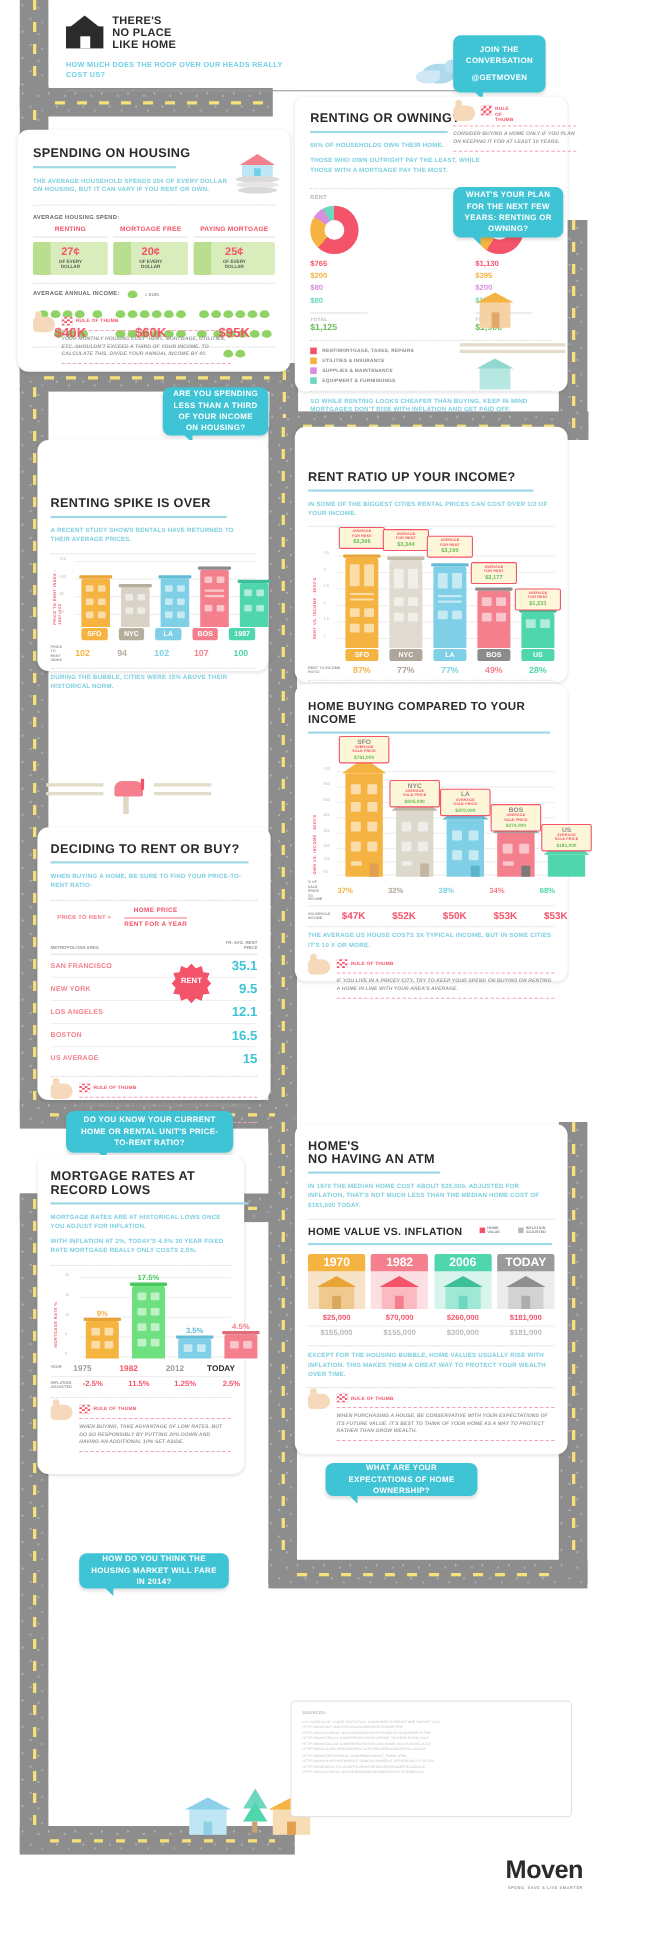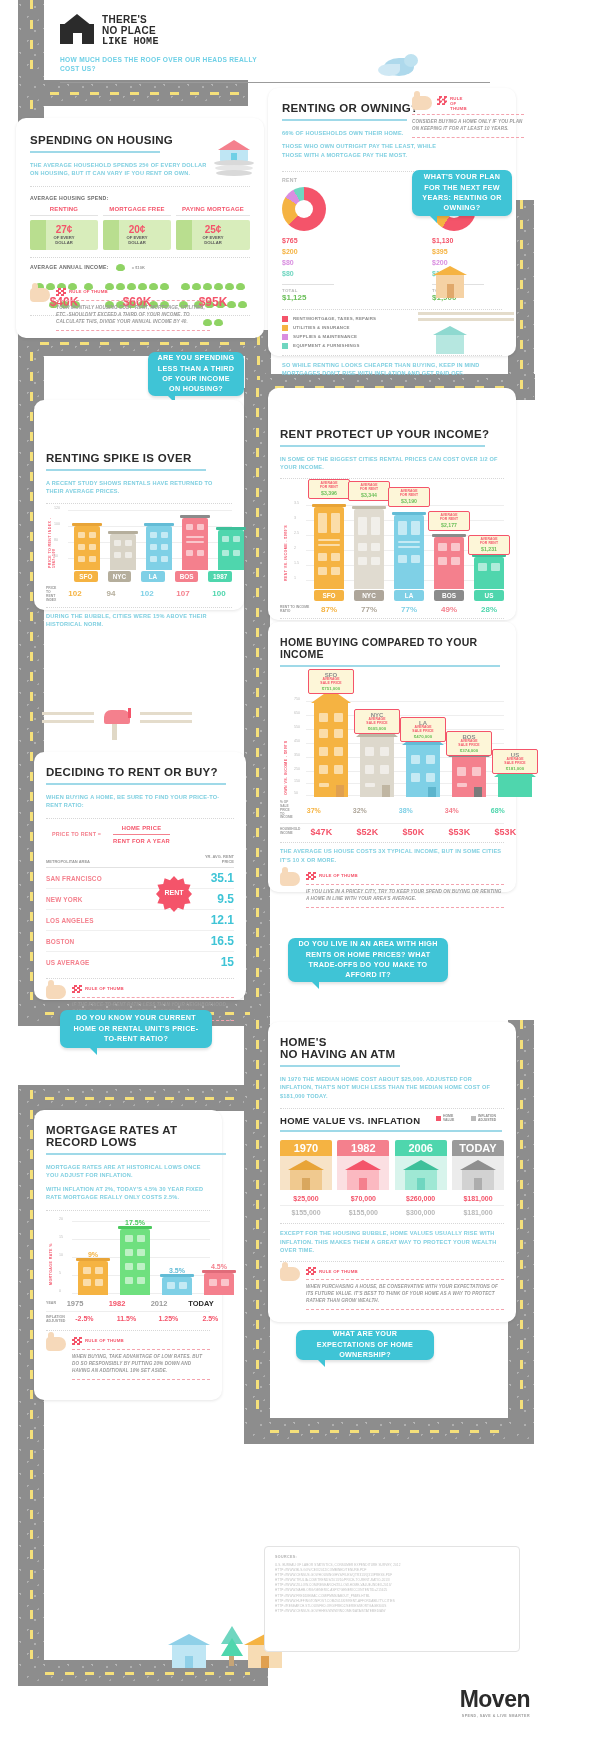--- a/index.html
+++ b/index.html
@@ -118,31 +118,37 @@
   <div style="position:absolute;left:60px;top:14px;width:300px;">
     <div style="display:flex;align-items:flex-start;gap:8px;">
       <div style="width:34px;height:30px;position:relative;">
         <div style="position:absolute;left:0;bottom:0;width:34px;height:20px;background:#2b2b2b;"></div>
         <div style="position:absolute;left:2px;top:0;width:0;height:0;border-left:15px solid transparent;border-right:15px solid transparent;border-bottom:12px solid #2b2b2b;"></div>
         <div style="position:absolute;left:13px;bottom:0;width:9px;height:11px;background:#fff;"></div>
       </div>
       <div style="line-height:1.12;">
         <div class="h1" style="font-size:10px;">THERE'S</div>
         <div class="h1" style="font-size:10px;">NO PLACE</div>
-        <div class="h1" style="font-size:10px;font-family:Liberation Mono, monospace;">LIKE HOME</div>
+        <div class="h1" style="font-size:10px;">LIKE HOME</div>
       </div>
     </div>
     <div style="margin-top:7px;font-size:6.6px;font-weight:bold;color:#6fd0e6;line-height:1.45;letter-spacing:.3px;width:210px;">HOW MUCH DOES THE ROOF OVER OUR HEADS REALLY COST US?</div>
     <div style="margin-top:8px;width:430px;height:1px;background:#9b9b9b;"></div>
   </div>
 
   <div style="position:absolute;left:378px;top:48px;width:44px;height:34px;">
     <div style="position:absolute;left:6px;top:10px;width:30px;height:18px;background:#aed9ec;border-radius:50% 10% 50% 50%;"></div>
     <div style="position:absolute;left:0;top:16px;width:22px;height:12px;background:#cfe8f4;border-radius:50% 0 50% 50%;"></div>
     <div style="position:absolute;left:26px;top:6px;width:14px;height:13px;background:#bfe2f0;border-radius:50%;"></div>
+  </div>
+  <div class="bubble" style="left:412px;top:32px;width:84px;height:52px;flex-direction:column;">
+    <div>JOIN THE</div>
+    <div>CONVERSATION</div>
+    <div style="margin-top:5px;">@GETMOVEN</div>
+    <div class="tail" style="left:18px;"></div>
   </div>
 
   <div class="card" style="left:16px;top:118px;width:248px;height:220px;">
     <div style="padding:16px 14px 0 14px;">
       <div class="h1">SPENDING ON HOUSING</div>
       <div class="rule" style="width:130px;"></div>
       <div class="sub" style="width:180px;">THE AVERAGE HOUSEHOLD SPENDS 25¢ OF EVERY DOLLAR ON HOUSING, BUT IT CAN VARY IF YOU RENT OR OWN.</div>
       <div class="dot-sep"></div>
       <div class="lbl">AVERAGE HOUSING SPEND:</div>
 
@@ -434,21 +440,21 @@
         </div>
       </div>
       <div class="dot-sep" style="margin:5px 0 4px;"></div>
       <div class="sub">DURING THE BUBBLE, CITIES WERE 15% ABOVE THEIR HISTORICAL NORM.</div>
     </div>
   </div>
 
 
   <div class="card" style="left:268px;top:388px;width:248px;height:232px;">
     <div style="padding:40px 12px 0 12px;">
-      <div class="h1">RENT PROTECT UP YOUR INCOME?</div>
+      <div class="h1">RENT RATIO UP YOUR INCOME?</div>
       <div class="rule" style="width:205px;"></div>
       <div class="sub">IN SOME OF THE BIGGEST CITIES  RENTAL PRICES  CAN COST OVER 1/2 OF YOUR INCOME.</div>
       <div class="dot-sep" style="margin:6px 0 2px;"></div>
 
       <div style="position:relative;height:108px;margin-left:20px;">
         <div class="axis-lbl" style="position:absolute;left:-16px;top:30px;height:70px;">RENT VS. INCOME - $000'S</div>
         <div class="tick" style="position:absolute;left:-6px;top:20px;">3.5</div>
         <div class="tick" style="position:absolute;left:-6px;top:35px;">3</div>
         <div class="tick" style="position:absolute;left:-6px;top:50px;">2.5</div>
         <div class="tick" style="position:absolute;left:-6px;top:65px;">2</div>
@@ -658,21 +664,21 @@
         <div style="width:30px;font-size:3.2px;font-weight:bold;color:#9a9a9a;line-height:1.2;">% OF SALE PRICE TO INCOME</div>
         <div style="display:flex;gap:12px;margin-left:4px;">
           <div style="width:34px;text-align:center;font-size:7px;font-weight:bold;color:#f5b342;">37%</div>
           <div style="width:34px;text-align:center;font-size:7px;font-weight:bold;color:#aea69a;">32%</div>
           <div style="width:34px;text-align:center;font-size:7px;font-weight:bold;color:#7fd0e6;">38%</div>
           <div style="width:34px;text-align:center;font-size:7px;font-weight:bold;color:#f4808d;">34%</div>
           <div style="width:34px;text-align:center;font-size:7px;font-weight:bold;color:#4fd6ad;">68%</div>
         </div>
       </div>
       <div style="height:1px;background:#eee;margin:3px 0;"></div>
-      <div style="display:flex;align-items:center;">
+      <div style="display:flex;align-items:flex-end;">
         <div style="width:30px;font-size:3.2px;font-weight:bold;color:#9a9a9a;line-height:1.2;">HOUSEHOLD INCOME</div>
         <div style="display:flex;gap:12px;margin-left:4px;">
           <div style="width:34px;text-align:center;font-size:9px;font-weight:bold;color:#f4546a;">$47K</div>
           <div style="width:34px;text-align:center;font-size:9px;font-weight:bold;color:#f4546a;">$52K</div>
           <div style="width:34px;text-align:center;font-size:9px;font-weight:bold;color:#f4546a;">$50K</div>
           <div style="width:34px;text-align:center;font-size:9px;font-weight:bold;color:#f4546a;">$53K</div>
           <div style="width:34px;text-align:center;font-size:9px;font-weight:bold;color:#f4546a;">$53K</div>
         </div>
       </div>
       <div class="dot-sep" style="margin:5px 0 4px;"></div>
@@ -688,24 +694,20 @@
             </div>
             <div class="dline"></div>
             <div class="txt">IF YOU LIVE IN A PRICEY CITY, TRY TO KEEP YOUR SPEND ON BUYING OR RENTING A HOME IN LINE WITH YOUR AREA'S AVERAGE.</div>
             <div class="dline"></div>
           </div>
         </div>
       </div>
     </div>
   </div>
 
-  <div class="bubble" style="left:288px;top:938px;width:160px;height:44px;">
-    <span>DO YOU LIVE IN AN AREA WITH HIGH RENTS OR HOME PRICES? WHAT TRADE-OFFS DO YOU MAKE TO AFFORD IT?</span>
-    <div class="tail" style="left:22px;"></div>
-  </div>
 
   <div style="position:absolute;left:100px;top:700px;width:34px;height:40px;">
     <div style="position:absolute;left:12px;top:14px;width:5px;height:26px;background:#e0d8c6;"></div>
     <div style="position:absolute;left:4px;top:10px;width:26px;height:14px;background:#f4808d;border-radius:7px 7px 2px 2px;"></div>
     <div style="position:absolute;left:28px;top:8px;width:3px;height:10px;background:#f4546a;"></div>
   </div>
   <div style="position:absolute;left:42px;top:706px;width:52px;height:26px;">
     <div style="position:absolute;top:6px;left:0;width:52px;height:3px;background:#e4dccb;"></div>
     <div style="position:absolute;top:14px;left:0;width:52px;height:3px;background:#e4dccb;"></div>
   </div>
@@ -877,21 +879,21 @@
         </div>
       </div>
     </div>
   </div>
 
   <div class="bubble" style="left:296px;top:1330px;width:138px;height:30px;">
     <span>WHAT ARE YOUR EXPECTATIONS OF HOME OWNERSHIP?</span>
     <div class="tail" style="left:20px;"></div>
   </div>
 
-  <div class="card" style="left:34px;top:1110px;width:188px;height:290px;">
+  <div class="card" style="left:34px;top:1050px;width:188px;height:290px;">
     <div style="padding:14px 12px 0 12px;">
       <div class="h1">MORTGAGE RATES AT RECORD LOWS</div>
       <div class="rule" style="width:180px;"></div>
       <div class="sub">MORTGAGE RATES ARE AT HISTORICAL LOWS ONCE YOU ADJUST FOR INFLATION.</div>
       <div class="sub" style="margin-top:5px;">WITH INFLATION AT 2%, TODAY'S 4.5% 30 YEAR FIXED RATE MORTGAGE REALLY ONLY COSTS 2.5%.</div>
       <div class="dot-sep" style="margin:8px 0 4px;"></div>
 
       <div style="position:relative;height:80px;margin-left:18px;">
         <div class="axis-lbl" style="position:absolute;left:-15px;top:8px;height:62px;">MORTGAGE RATE %</div>
         <div class="tick" style="position:absolute;left:-5px;top:2px;">20</div>
@@ -976,20 +978,24 @@
             </div>
             <div class="dline"></div>
             <div class="txt">WHEN BUYING, TAKE ADVANTAGE OF LOW RATES. BUT DO SO RESPONSIBLY BY PUTTING 20% DOWN AND HAVING AN ADDITIONAL 10% SET ASIDE.</div>
             <div class="dline"></div>
           </div>
         </div>
       </div>
     </div>
   </div>
 
+  <div class="bubble" style="left:72px;top:1412px;width:136px;height:32px;">
+    <span>HOW DO YOU THINK THE HOUSING MARKET WILL FARE IN 2014?</span>
+    <div class="tail" style="left:22px;"></div>
+  </div>
 
   <div style="position:absolute;left:168px;top:1630px;width:42px;height:40px;">
     <div style="position:absolute;left:4px;top:14px;width:34px;height:24px;background:#bfe6f4;"></div>
     <div style="position:absolute;left:0;top:4px;width:0;height:0;border-left:21px solid transparent;border-right:21px solid transparent;border-bottom:11px solid #8fd0e8;"></div>
     <div style="position:absolute;left:17px;top:26px;width:8px;height:12px;background:#8fd0e8;"></div>
   </div>
   <div style="position:absolute;left:216px;top:1626px;width:22px;height:44px;">
     <div style="position:absolute;left:5px;top:0;width:0;height:0;border-left:11px solid transparent;border-right:11px solid transparent;border-bottom:18px solid #6fd6c0;"></div>
     <div style="position:absolute;left:5px;top:12px;width:0;height:0;border-left:11px solid transparent;border-right:11px solid transparent;border-bottom:18px solid #4fd6ad;"></div>
     <div style="position:absolute;left:13px;top:30px;width:5px;height:10px;background:#c6a476;"></div>

